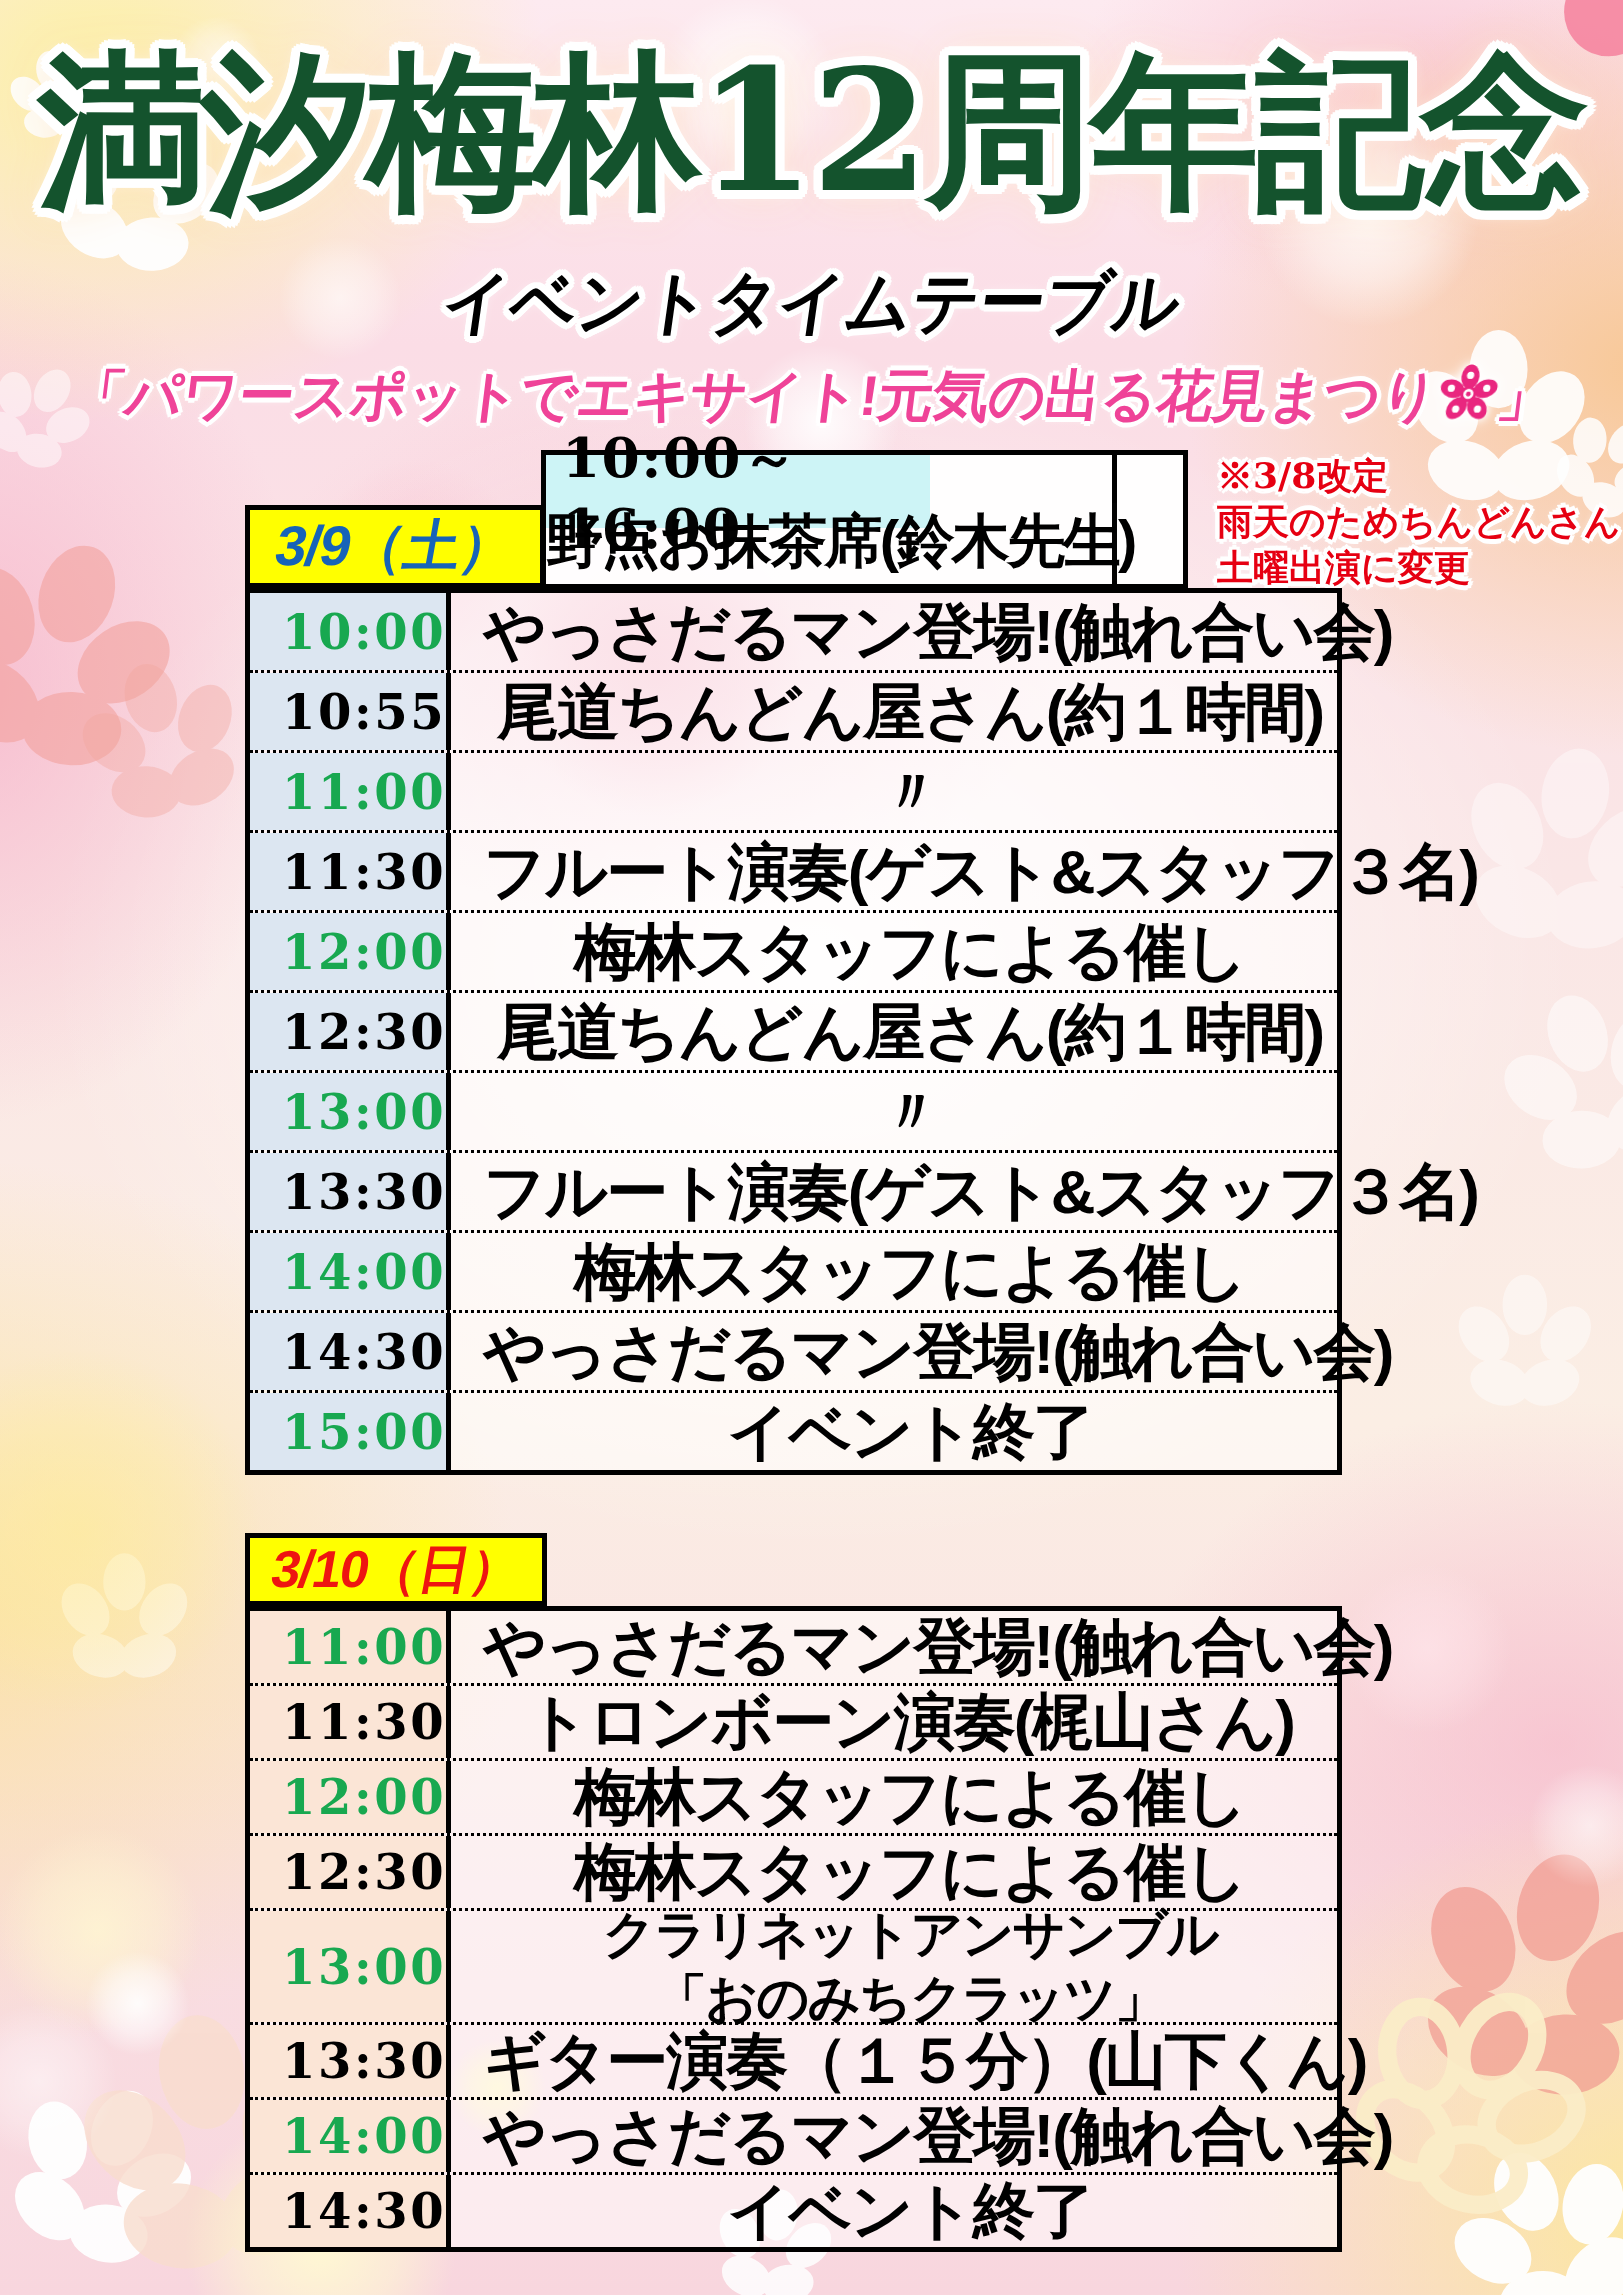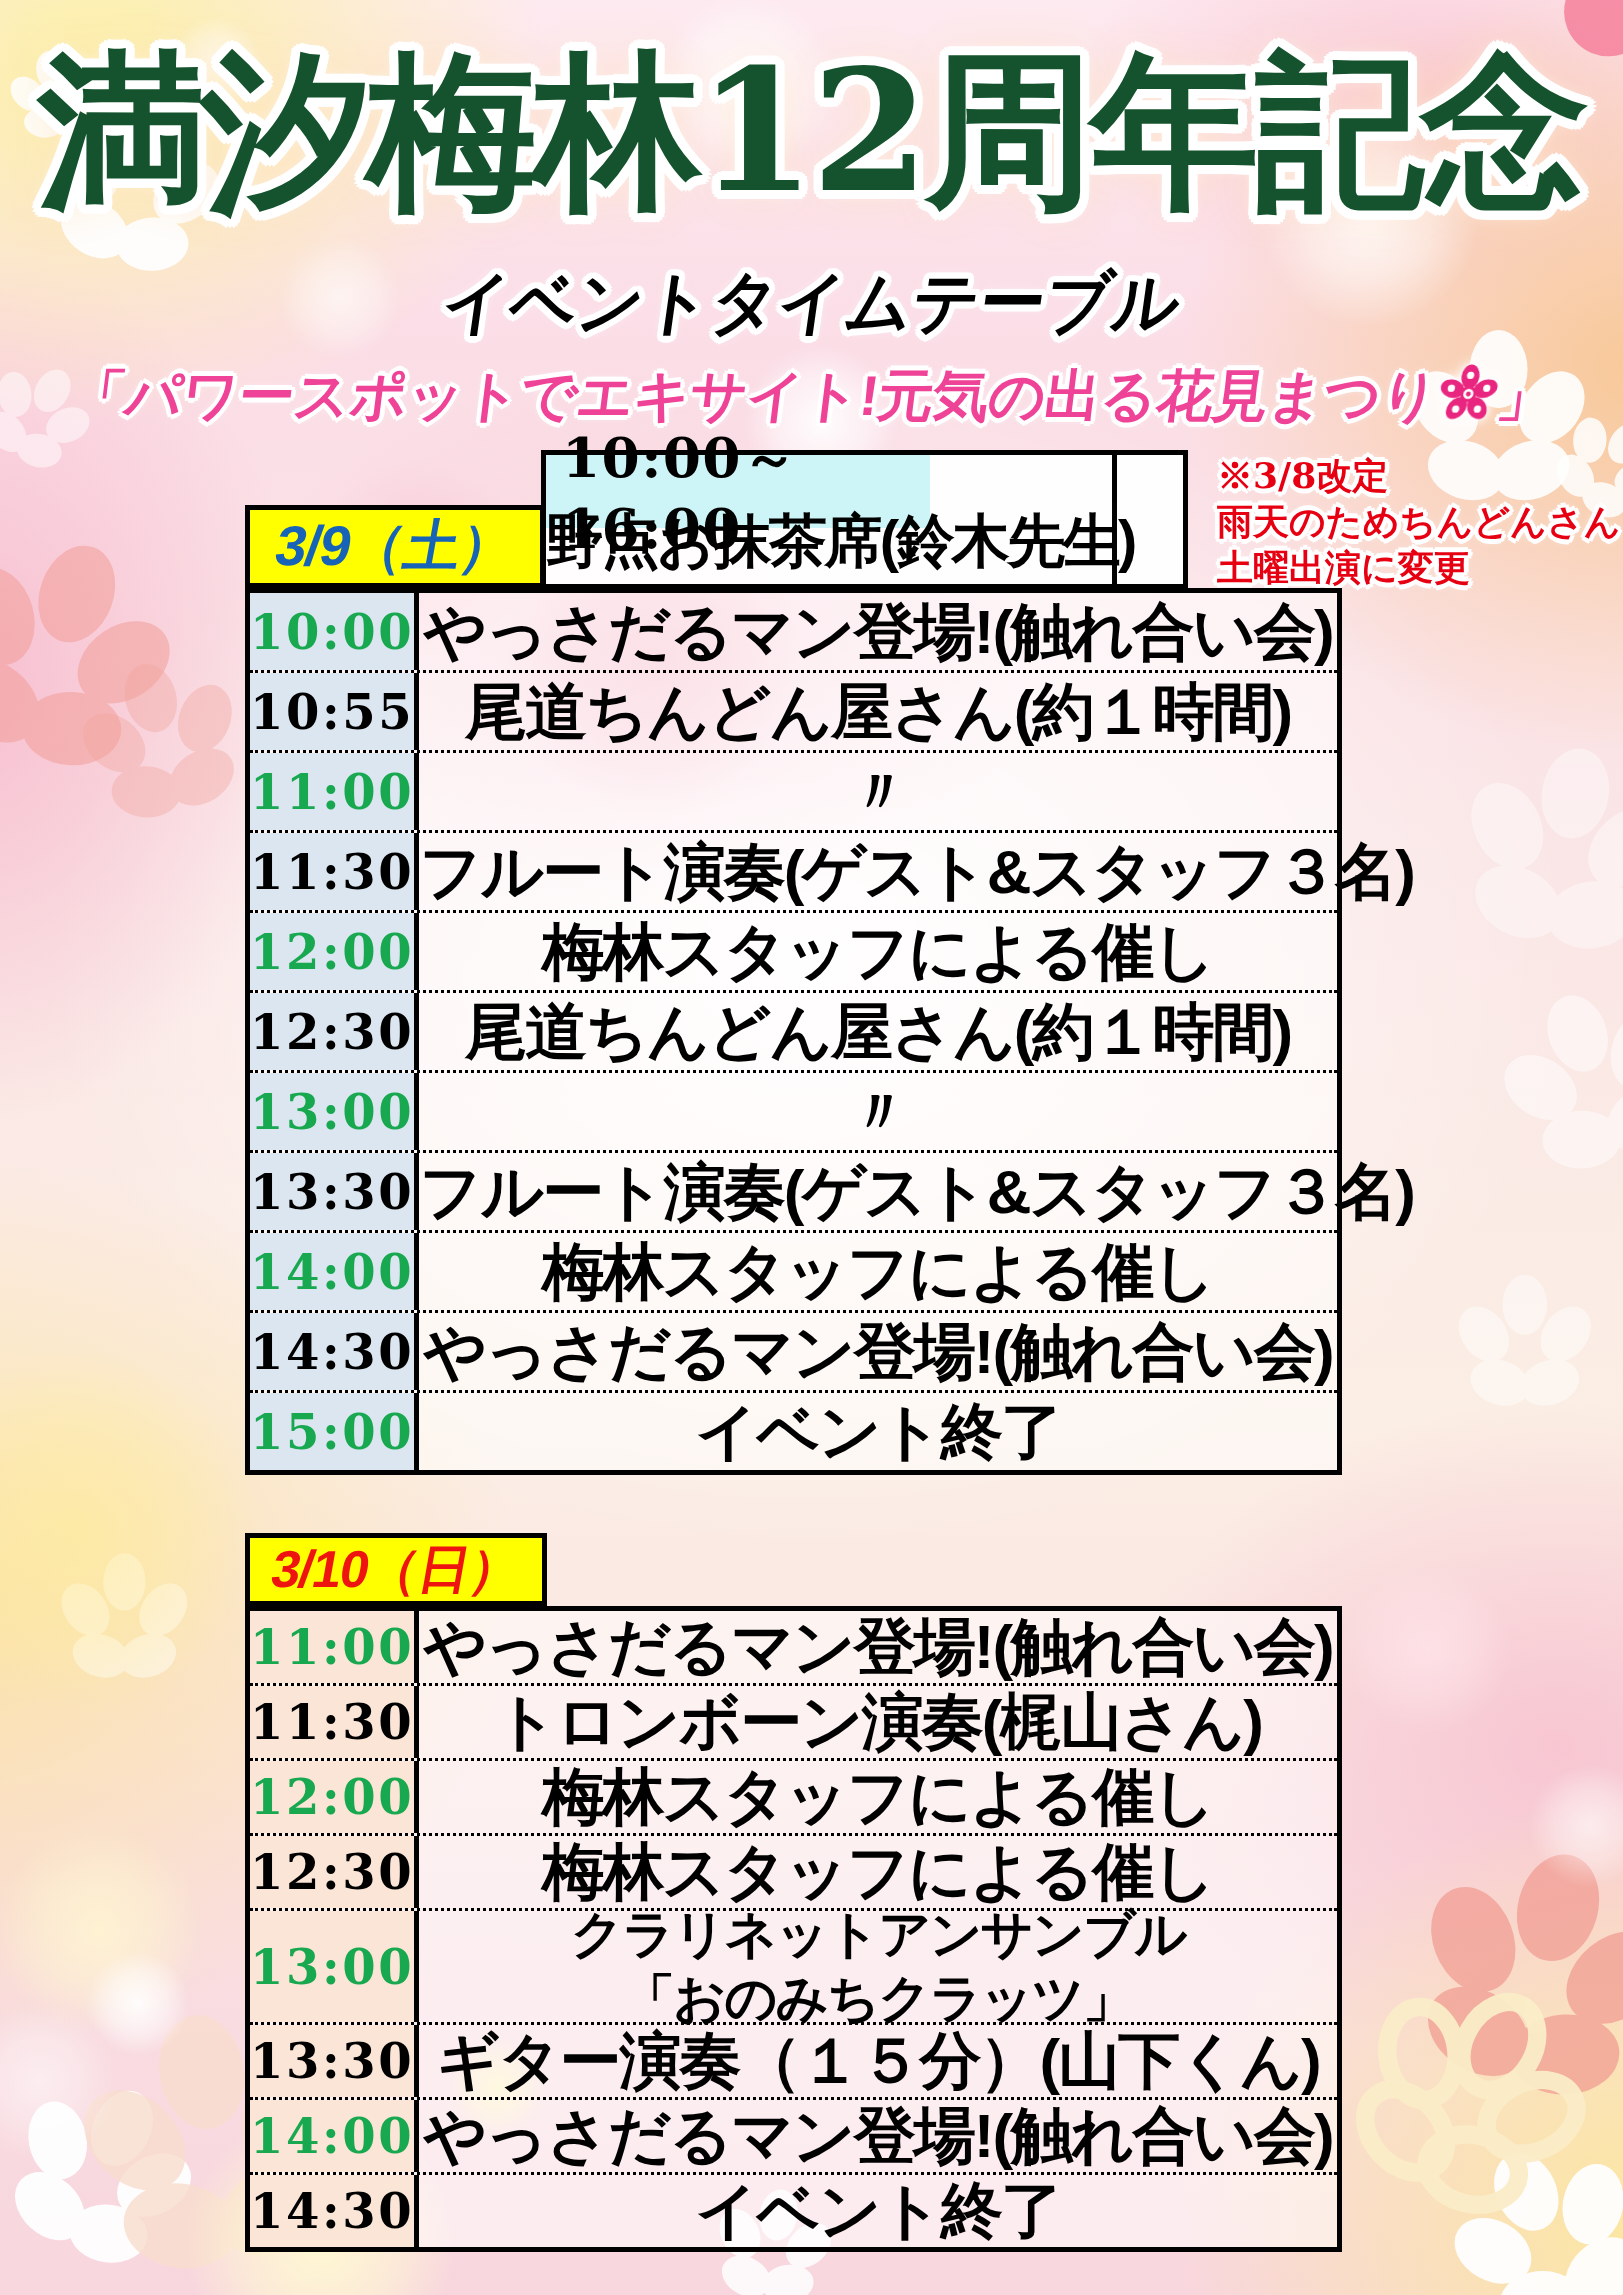--- a/index.html
+++ b/index.html
@@ -91,21 +91,21 @@
 
   
   .tbl{position:absolute;left:245px;width:1097px;border:5.9px solid #000;box-sizing:border-box;
     background:rgba(255,255,255,.5);}
   #table1{top:588px;}
   #table2{top:1606px;}
   .trow{display:flex;height:77px;}
   .trow + .trow{border-top:3.9px dotted #000;}
   #table2 .trow{height:72px;}
   #table2 .trow.tall{height:111px;}
-  .cell{display:flex;align-items:center;justify-content:center;box-sizing:border-box;}
+  .cell{display:flex;align-items:center;justify-content:center;box-sizing:border-box;padding-left:32px;}
   .cell.time{
     flex:0 0 164px;border-right:5.2px solid #000;
     font-family:"DejaVu Serif","Liberation Serif",serif;font-weight:bold;
     font-size:48px;letter-spacing:2.6px;color:#000;background:var(--d1time);}
   #table2 .cell.time{background:var(--d2time);}
   .cell.time.green{color:var(--green);}
   .cell.event{
     flex:1;flex-direction:column;text-align:center;
     font-weight:bold;font-size:62px;color:#000;letter-spacing:-2px;line-height:1.22;white-space:nowrap;}
   #table2 .trow.tall .cell.event{font-size:52px;}

